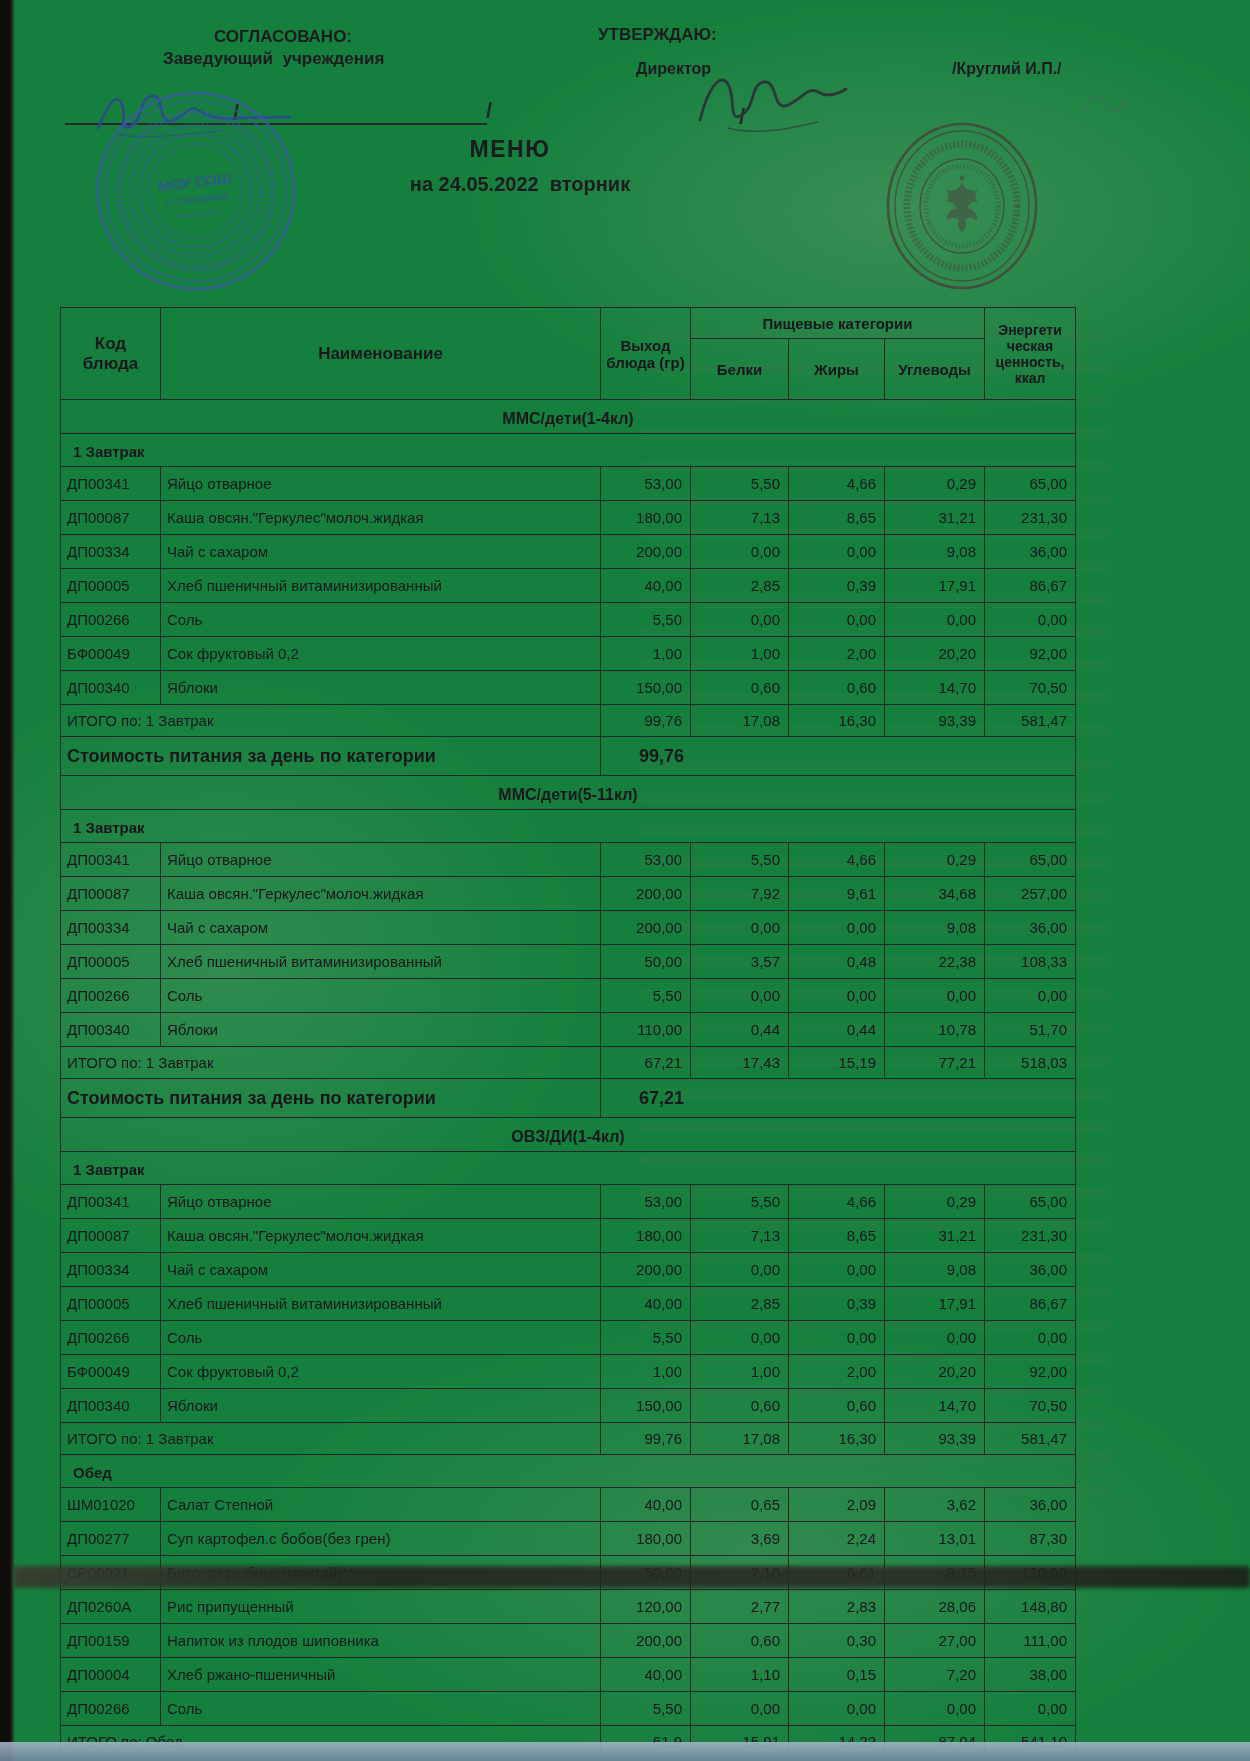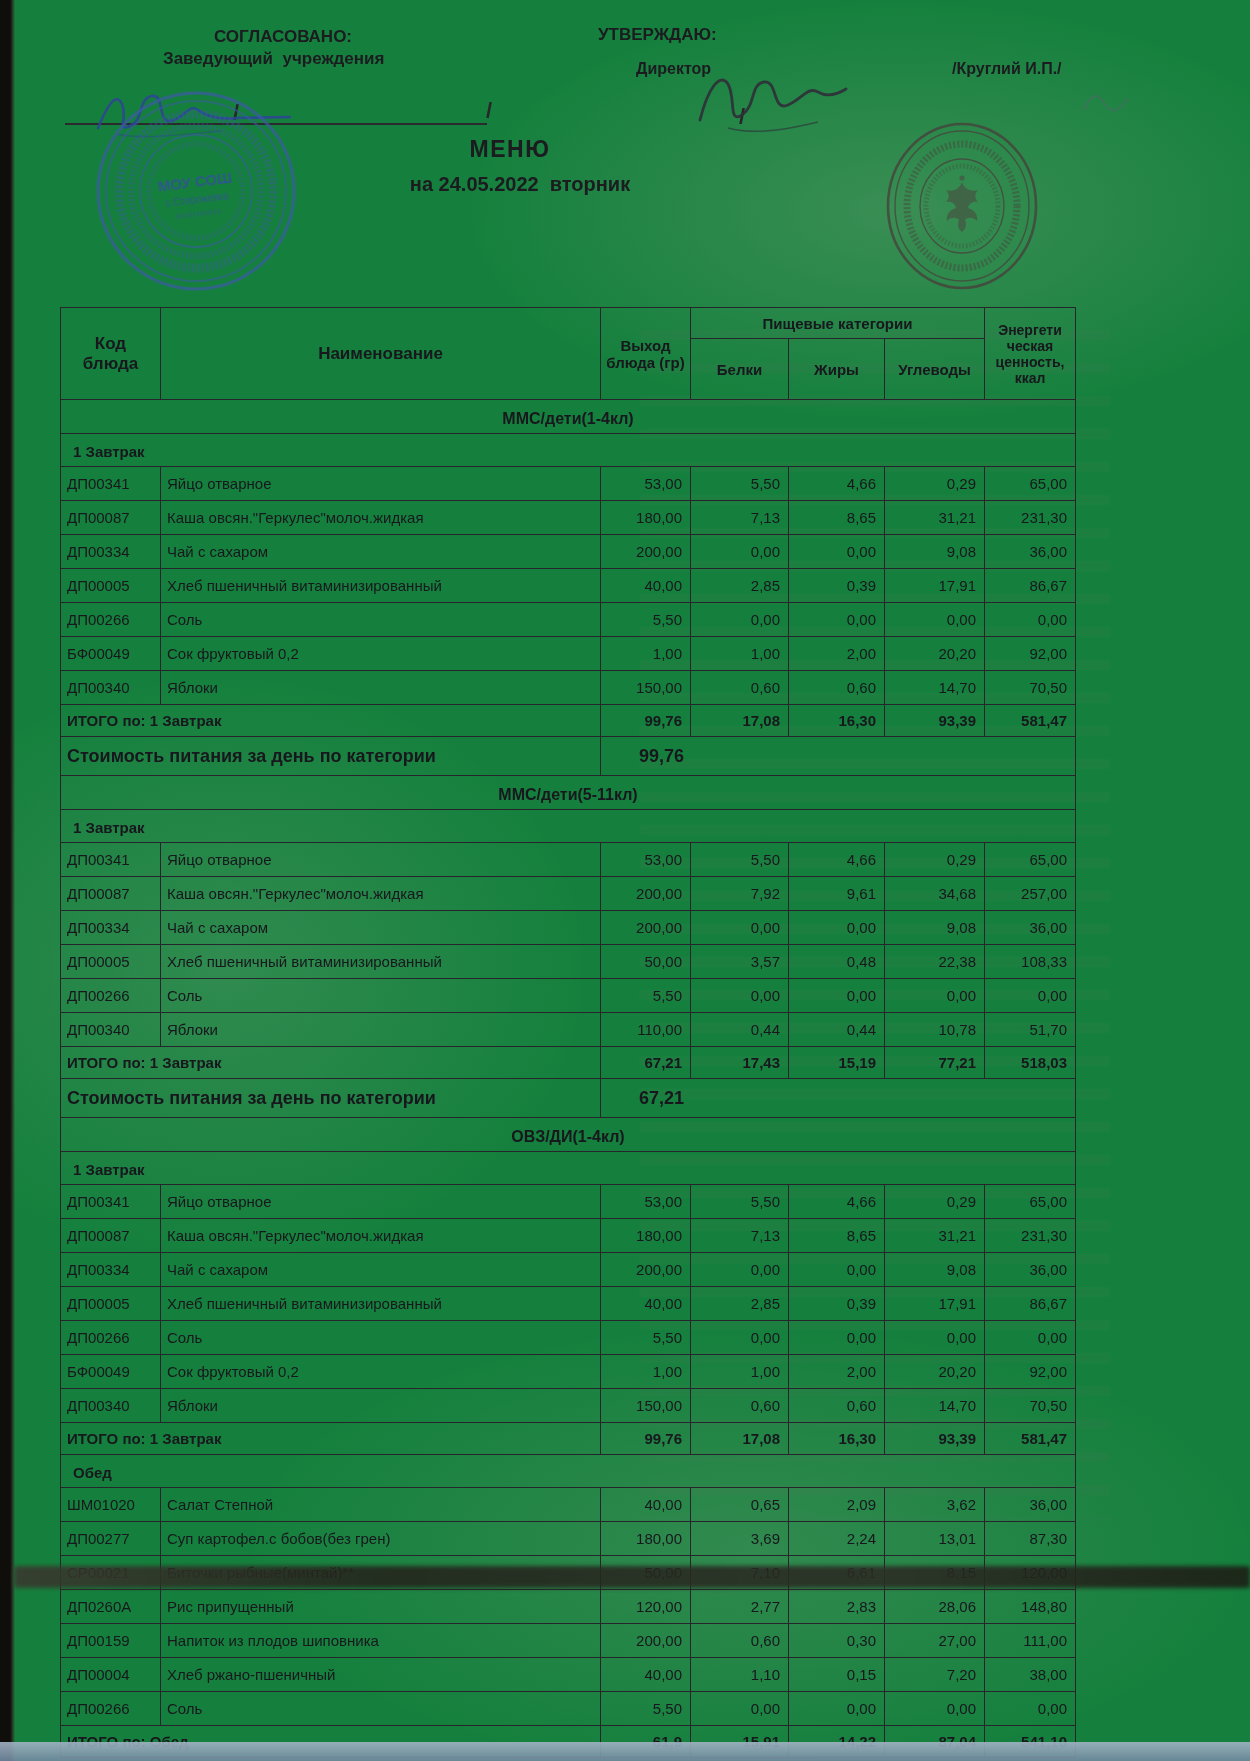--- a/index.html
+++ b/index.html
@@ -79,21 +79,21 @@
   .row-dish td { height:29px; padding:2px 6px; }
   .c-code { text-align:left; padding-left:6px !important; }
   .c-name { text-align:left; }
   .c-num  { text-align:right; padding-right:8px !important; }
 
   .row-category td { border:none; text-align:center; font-weight:bold;
     font-size:16px; height:27px; padding-top:5px; background:transparent; }
   .row-meal td { border:none; text-align:left; font-weight:bold;
     font-size:15px; height:26px; padding:4px 4px 2px 12px; }
 
-  .row-total td { font-weight:bold; height:29px; font-size:15px; }
+  .row-total td { font-weight:normal; height:29px; font-size:15px; }
   .t-label { text-align:left; padding-left:6px; }
 
   .row-cost td { font-weight:bold; font-size:18px; height:36px; }
   .cost-label { text-align:left; padding-left:6px; }
   .cost-value { text-align:left; padding-left:38px; }
 </style>
 </head>
 <body>
 
 <div class="page">

